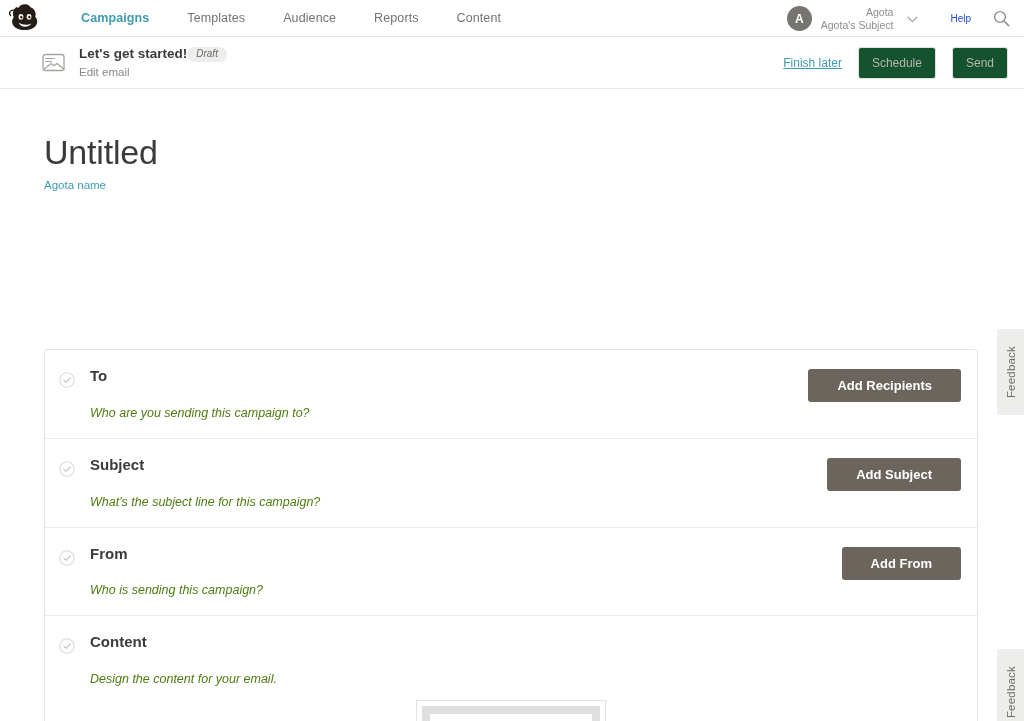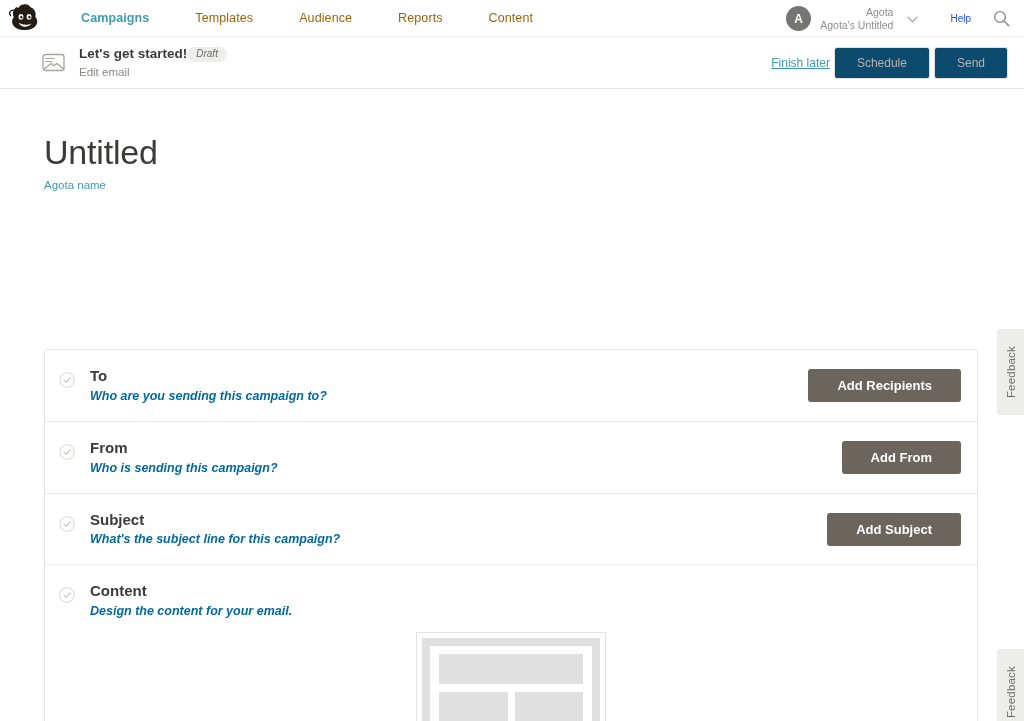--- a/index.html
+++ b/index.html
@@ -21,24 +21,24 @@
     background: #ffffff;
     border-bottom: 1px solid #e8e8e6;
   }
   .logo {
     width: 38px;
     height: 30px;
     margin-left: 6px;
     margin-right: 18px;
     flex: 0 0 auto;
   }
-  .nav-links { display: flex; align-items: center; gap: 8px; }
+  .nav-links { display: flex; align-items: center; gap: 0px; }
   .nav-link {
     font-size: 12.5px;
-    color: #a16207;
+    color: #737373;
     padding: 0 19px;
     letter-spacing: 0.1px;
     cursor: pointer;
     white-space: nowrap;
   }
   .nav-link.active { color: #3e9bb0; font-weight: 600; }
 
   .nav-right {
     position: absolute;
     right: 0; top: 0;
@@ -117,35 +117,35 @@
   .sub-sub {
     font-size: 11.5px;
     color: #8a8885;
     margin-top: 2px;
   }
   .sub-actions {
     position: absolute;
     right: 16px;
     display: flex;
     align-items: center;
-    gap: 4px;
+    gap: 16px;
   }
   .finish-later {
     font-size: 12px;
     color: #3e9bb0;
     text-decoration: underline;
     cursor: pointer;
   }
   .btn-disabled {
     font-size: 12px;
     color: #b6b4b1;
-    background: #0c4a6e;
+    background: #14532d;
     border: 1px solid #e2e0dd;
     border-radius: 3px;
-    padding: 8px 22px;
+    padding: 8px 13px;
     cursor: default;
   }
 
   
   .main { position: relative; padding: 0; }
   .page-title {
     font-size: 34px;
     font-weight: 300;
     color: #3b3b3a;
     margin: 44px 13px 0 44px;
@@ -184,23 +184,22 @@
   }
   .row-title {
     font-size: 15px;
     font-weight: bold;
     color: #3b3b3a;
     line-height: 1.25;
   }
   .row-sub {
     font-size: 12.5px;
     font-style: italic;
-    color: #0369a1;
-    margin-top: 3px;
-    font-weight: bold;
+    color: #4d7c0f;
+    margin-top: 20px;
   }
   .row-btn {
     position: absolute;
     right: 16px;
     top: 19px;
     background: #6c655e;
     color: #ffffff;
     font-size: 13px;
     font-weight: bold;
     border: none;
@@ -284,21 +283,21 @@
     <div class="nav-link">Templates</div>
     <div class="nav-link">Audience</div>
     <div class="nav-link">Reports</div>
     <div class="nav-link">Content</div>
   </div>
 
   <div class="nav-right">
     <div class="avatar">A</div>
     <div class="account">
       <div>Agota</div>
-      <div>Agota's Untitled</div>
+      <div>Agota's Subject</div>
     </div>
     <div class="chev">
       <svg width="11" height="7" viewBox="0 0 11 7">
           <path d="M1 1.3L5.5 5.6 10 1.3" fill="none" stroke="#a8a6a3" stroke-width="1.3" stroke-linecap="round"></path>
         </svg>
     </div>
     <div class="help">Help</div>
     <div class="search-btn">
       <svg width="17" height="17" viewBox="0 0 17 17">
         <circle cx="7" cy="7" r="5.4" fill="none" stroke="#8f8d8a" stroke-width="1.4"></circle>
@@ -355,41 +354,41 @@
 
     <div class="row">
       <div class="row-inner">
         <div class="check">
           <svg width="16" height="16" viewBox="0 0 16 16">
             <circle cx="8" cy="8" r="7.2" fill="none" stroke="#dcdad6" stroke-width="1.1"></circle>
             <path d="M4.8 8.2l2.2 2.2 4.3-4.4" fill="none" stroke="#c9c7c3" stroke-width="1.2" stroke-linecap="round" stroke-linejoin="round"></path>
           </svg>
         </div>
         <div>
-          <div class="row-title">From</div>
-          <div class="row-sub">Who is sending this campaign?</div>
+          <div class="row-title">Subject</div>
+          <div class="row-sub">What's the subject line for this campaign?</div>
         </div>
       </div>
-      <button class="row-btn">Add From</button>
+      <button class="row-btn">Add Subject</button>
     </div>
 
     <div class="row">
       <div class="row-inner">
         <div class="check">
           <svg width="16" height="16" viewBox="0 0 16 16">
             <circle cx="8" cy="8" r="7.2" fill="none" stroke="#dcdad6" stroke-width="1.1"></circle>
             <path d="M4.8 8.2l2.2 2.2 4.3-4.4" fill="none" stroke="#c9c7c3" stroke-width="1.2" stroke-linecap="round" stroke-linejoin="round"></path>
           </svg>
         </div>
         <div>
-          <div class="row-title">Subject</div>
-          <div class="row-sub">What's the subject line for this campaign?</div>
+          <div class="row-title">From</div>
+          <div class="row-sub">Who is sending this campaign?</div>
         </div>
       </div>
-      <button class="row-btn">Add Subject</button>
+      <button class="row-btn">Add From</button>
     </div>
 
     <div class="row">
       <div class="row-inner">
         <div class="check">
           <svg width="16" height="16" viewBox="0 0 16 16">
             <circle cx="8" cy="8" r="7.2" fill="none" stroke="#dcdad6" stroke-width="1.1"></circle>
             <path d="M4.8 8.2l2.2 2.2 4.3-4.4" fill="none" stroke="#c9c7c3" stroke-width="1.2" stroke-linecap="round" stroke-linejoin="round"></path>
           </svg>
         </div>

